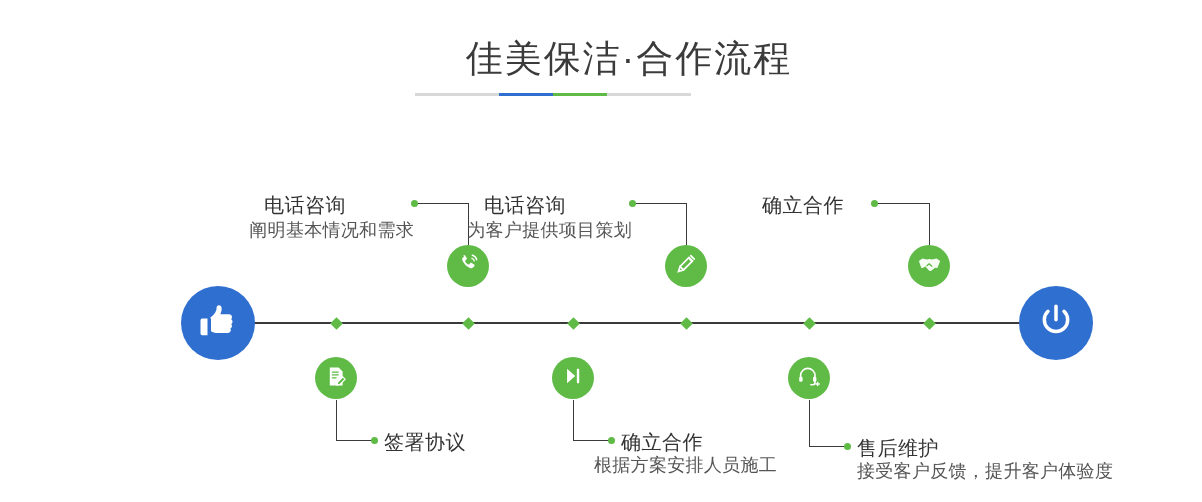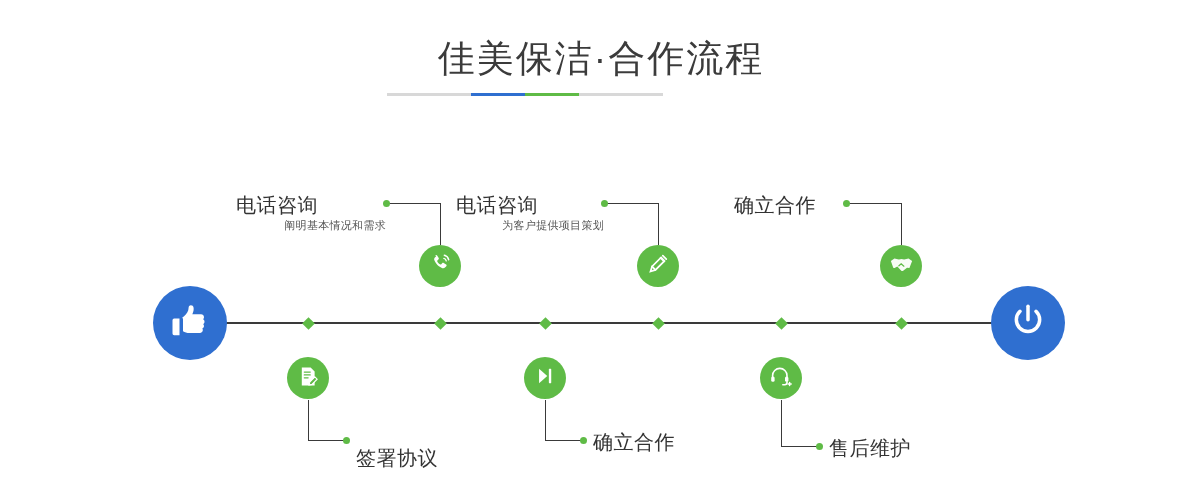--- a/index.html
+++ b/index.html
@@ -10,20 +10,21 @@
     width: 1202px;
     height: 502px;
     background: #ffffff;
     font-family: "Liberation Sans", sans-serif;
     overflow: hidden;
   }
   #canvas {
     position: relative;
     width: 1050px;
     height: 502px;
+    margin-left: 28px;
   }
 
   
   .title {
     position: absolute;
     top: 36px;
     left: 0;
     width: 1202px;
     text-align: center;
     font-size: 37px;
@@ -128,21 +129,21 @@
   .step-label {
     position: absolute;
     white-space: nowrap;
     font-size: 20px;
     color: #333333;
     letter-spacing: 0.5px;
   }
   .step-desc {
     position: absolute;
     white-space: nowrap;
-    font-size: 11px;
+    font-size: 18px;
     color: #555555;
     letter-spacing: 0.3px;
   }
 </style>
 </head>
 <body>
 
 <div id="canvas">
 
   <div class="title">佳美保洁·合作流程</div>
@@ -197,21 +198,21 @@
       <svg width="23" height="23" viewBox="0 0 24 24" fill="#ffffff">
         <path d="M5 2.6h9.2l4.2 4.2v14.6H5V2.6z" fill="#ffffff"></path>
         <path d="M7.6 7.4h6.2M7.6 10.4h6.2M7.6 13.4h4" stroke="#5fbb46" stroke-width="1.3" stroke-linecap="round"></path>
         <path d="M18.6 12.4l2.4 2.4-5.4 5.4-3 .7.7-3 5.3-5.5z" fill="#5fbb46" stroke="#ffffff" stroke-width="1.2"></path>
       </svg>
     </span>
   </div>
   <div class="leader v" style="left:308px; top:400px; height:40px;"></div>
   <div class="leader h" style="left:308px; top:440px; width:38px;"></div>
   <div class="leader-dot" style="left:346px; top:440px;"></div>
-  <div class="step-label" style="left:356px; top:445px;">签署协议</div>
+  <div class="step-label" style="left:356px; top:429px;">签署协议</div>
 
   <div class="node-dot" style="left:658px; top:323px;"></div>
   <div class="circle-icon" style="left:658px; top:266px;">
     <span>
       <svg width="24" height="24" viewBox="0 0 24 24" fill="none" stroke="#ffffff" stroke-width="1.7" stroke-linecap="round">
         <path d="M4.5 19.5l5-1.6 9-9-3.4-3.4-9 9-1.6 5z"></path>
         <path d="M14.6 5.9l3.4 3.4"></path>
         <path d="M16.8 3.6l3.5 3.5"></path>
         <path d="M6 14.4l3.4 3.4"></path>
       </svg>
@@ -229,20 +230,21 @@
       <svg width="22" height="22" viewBox="0 0 24 24" fill="#ffffff">
         <path d="M5.5 4.2l9 7.8-9 7.8z"></path>
         <rect x="16.2" y="4.2" width="2.6" height="15.6" rx="0.6"></rect>
       </svg>
     </span>
   </div>
   <div class="leader v" style="left:545px; top:400px; height:40px;"></div>
   <div class="leader h" style="left:545px; top:440px; width:38px;"></div>
   <div class="leader-dot" style="left:583px; top:440px;"></div>
   <div class="step-label" style="left:593px; top:429px;">确立合作</div>
+  <div class="step-desc" style="left:566px; top:453px;">根据方案安排人员施工</div>
 
   <div class="node-dot" style="left:901px; top:323px;"></div>
   <div class="circle-icon" style="left:901px; top:266px;">
     <span>
       <svg width="25" height="25" viewBox="0 0 24 24" fill="#ffffff">
         <path d="M1.8 8.6l3.4-2.4 4.3 1.1 2.5-.6 2.5.6 4.3-1.1 3.4 2.4-2.6 6.8-2.3-.4-3.7 2.9c-.6.5-1.5.4-2-.2l-3.6-3.9-2.2 1.4c-.6.4-1.4.2-1.8-.4L1.8 8.6z" opacity="0.95"></path>
         <path d="M9.5 13.2l2.2-1.9 2.6 2.3" stroke="#5fbb46" stroke-width="1.2" fill="none" stroke-linecap="round"></path>
       </svg>
     </span>
   </div>
@@ -260,14 +262,15 @@
         <rect x="16" y="12.6" width="3.4" height="5.2" rx="1.5" fill="#ffffff" stroke="none"></rect>
         <path d="M18 17.8v.8a2.2 2.2 0 0 1-2.2 2.2h-2"></path>
         <path d="M20.6 18.4v3.2M19 20h3.2" stroke-width="1.5"></path>
       </svg>
     </span>
   </div>
   <div class="leader v" style="left:781px; top:400px; height:46px;"></div>
   <div class="leader h" style="left:781px; top:446px; width:38px;"></div>
   <div class="leader-dot" style="left:819px; top:446px;"></div>
   <div class="step-label" style="left:829px; top:435px;">售后维护</div>
+  <div class="step-desc" style="left:829px; top:459px;">接受客户反馈，提升客户体验度</div>
 
 </div>
 
 </body></html>

